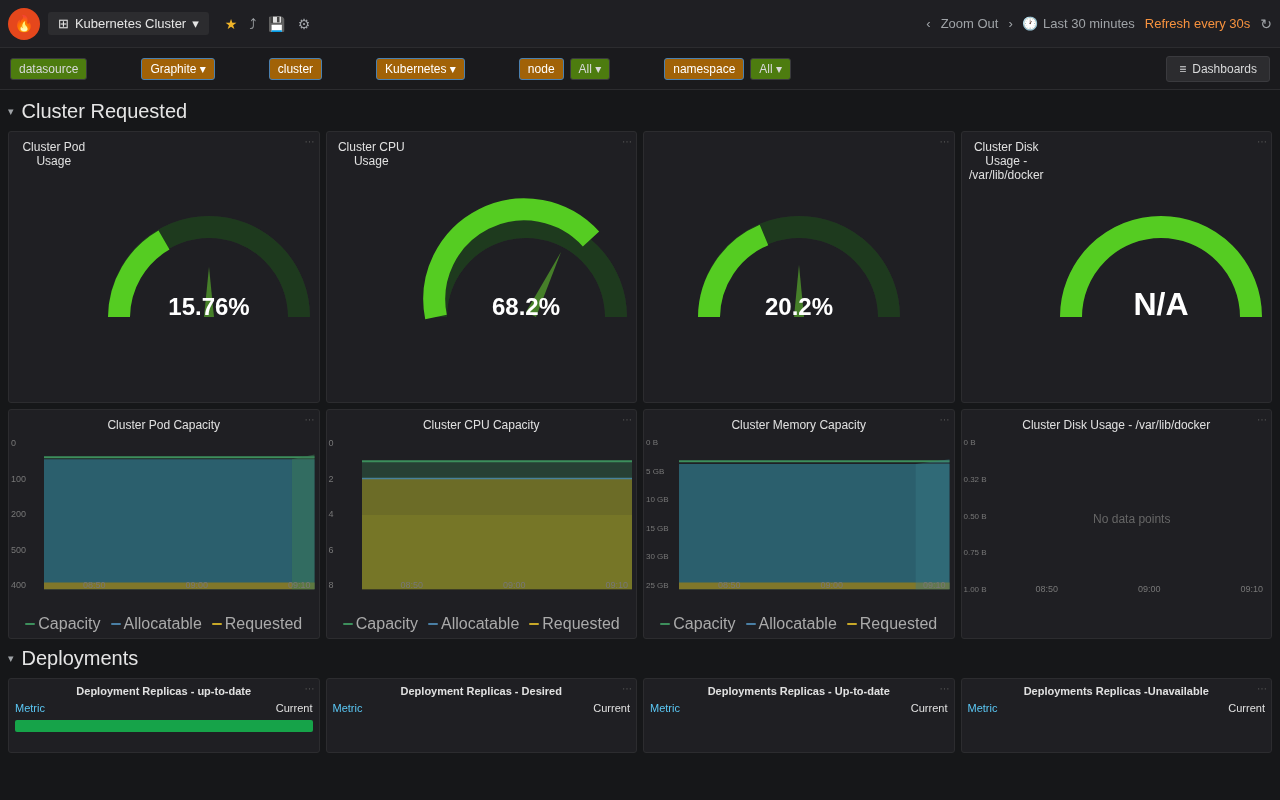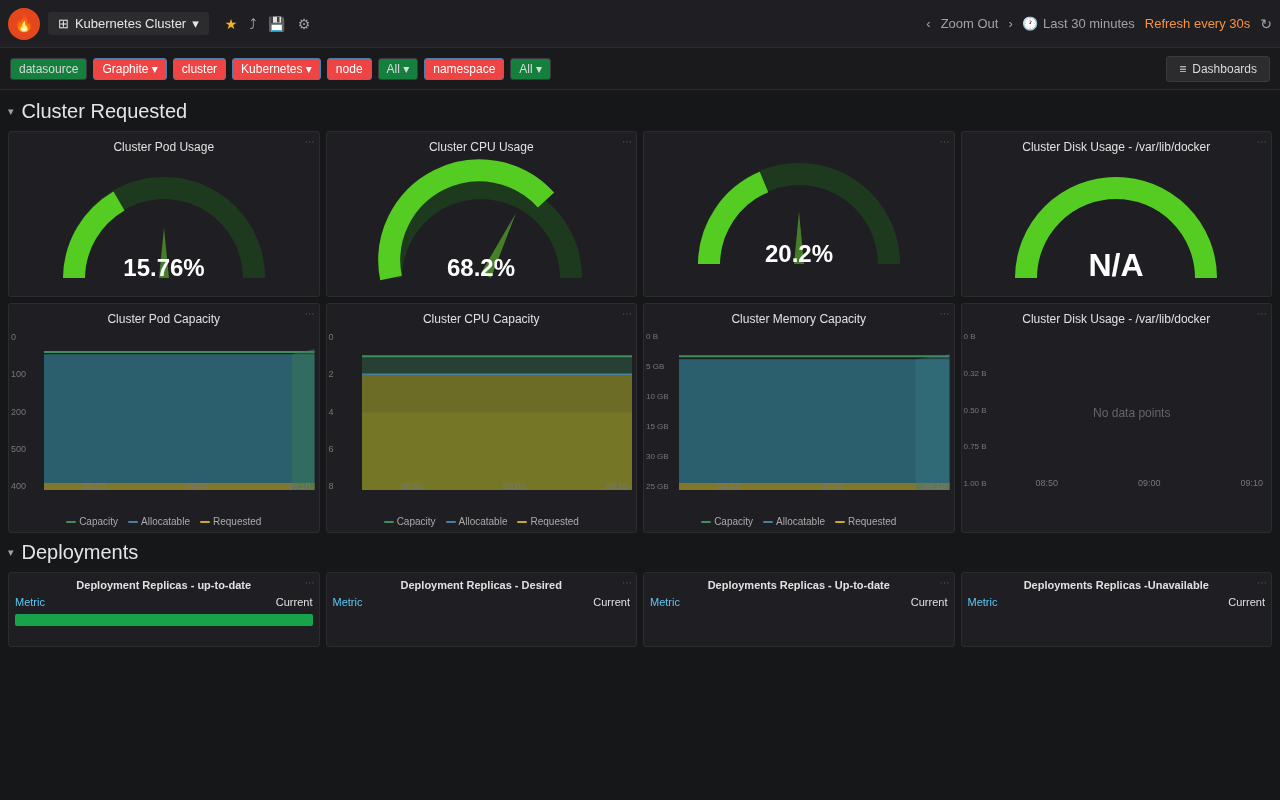--- a/index.html
+++ b/index.html
@@ -61,29 +61,29 @@
     .filterbar {
       background: #1a1a1d;
       height: 42px;
       display: flex;
       align-items: center;
       padding: 0 10px;
       gap: 6px;
       border-bottom: 1px solid #2c2c2f;
     }
     .filter-tag {
-      background: #15803d;
+      background: #4d7c0f;
       border: 1px solid #3a3a3e;
       border-radius: 3px;
       padding: 3px 8px;
       font-size: 12px;
       cursor: pointer;
       color: #d8d9da;
     }
-    .filter-tag.active { background: #ef4444; border-color: #4a80b0; color: #fff; }
+    .filter-tag.active { background: #a16207; border-color: #4a80b0; color: #fff; margin-left: 48px; }
     .filter-tag.dropdown::after { content: ' ▾'; }
     .dashboards-btn {
       margin-left: auto;
       background: #2c2c2f;
       border: 1px solid #3a3a3e;
       border-radius: 3px;
       padding: 5px 12px;
       cursor: pointer;
       color: #d8d9da;
       font-size: 12px;
@@ -132,37 +132,37 @@
     .panel-corner {
       position: absolute;
       top: 4px; right: 4px;
       color: #555;
       font-size: 10px;
       cursor: pointer;
     }
 
     
     .gauge-panel {
-      height: 166px;
-      display: flex; flex-direction: column;
+      height: 272px;
+      display: flex; 
     }
     .gauge-container {
       flex: 1;
       display: flex; align-items: center; justify-content: center;
       position: relative;
     }
     .gauge-svg { display: block; }
 
     
     .chart-panel { height: 230px; display: flex; flex-direction: column; }
     .chart-area { flex: 1; position: relative; overflow: hidden; }
     .chart-legend {
       display: flex; gap: 10px; align-items: center;
       padding: 3px 8px 5px;
-      font-size: 10px; color: #aaa;
+      font-size: 16px; color: #aaa;
       justify-content: center;
     }
     .legend-item { display: flex; align-items: center; gap: 3px; }
     .legend-dot { width: 10px; height: 2px; border-radius: 1px; }
 
     
     .y-axis-labels {
       position: absolute;
       left: 0; top: 0; bottom: 20px;
       width: 35px;

